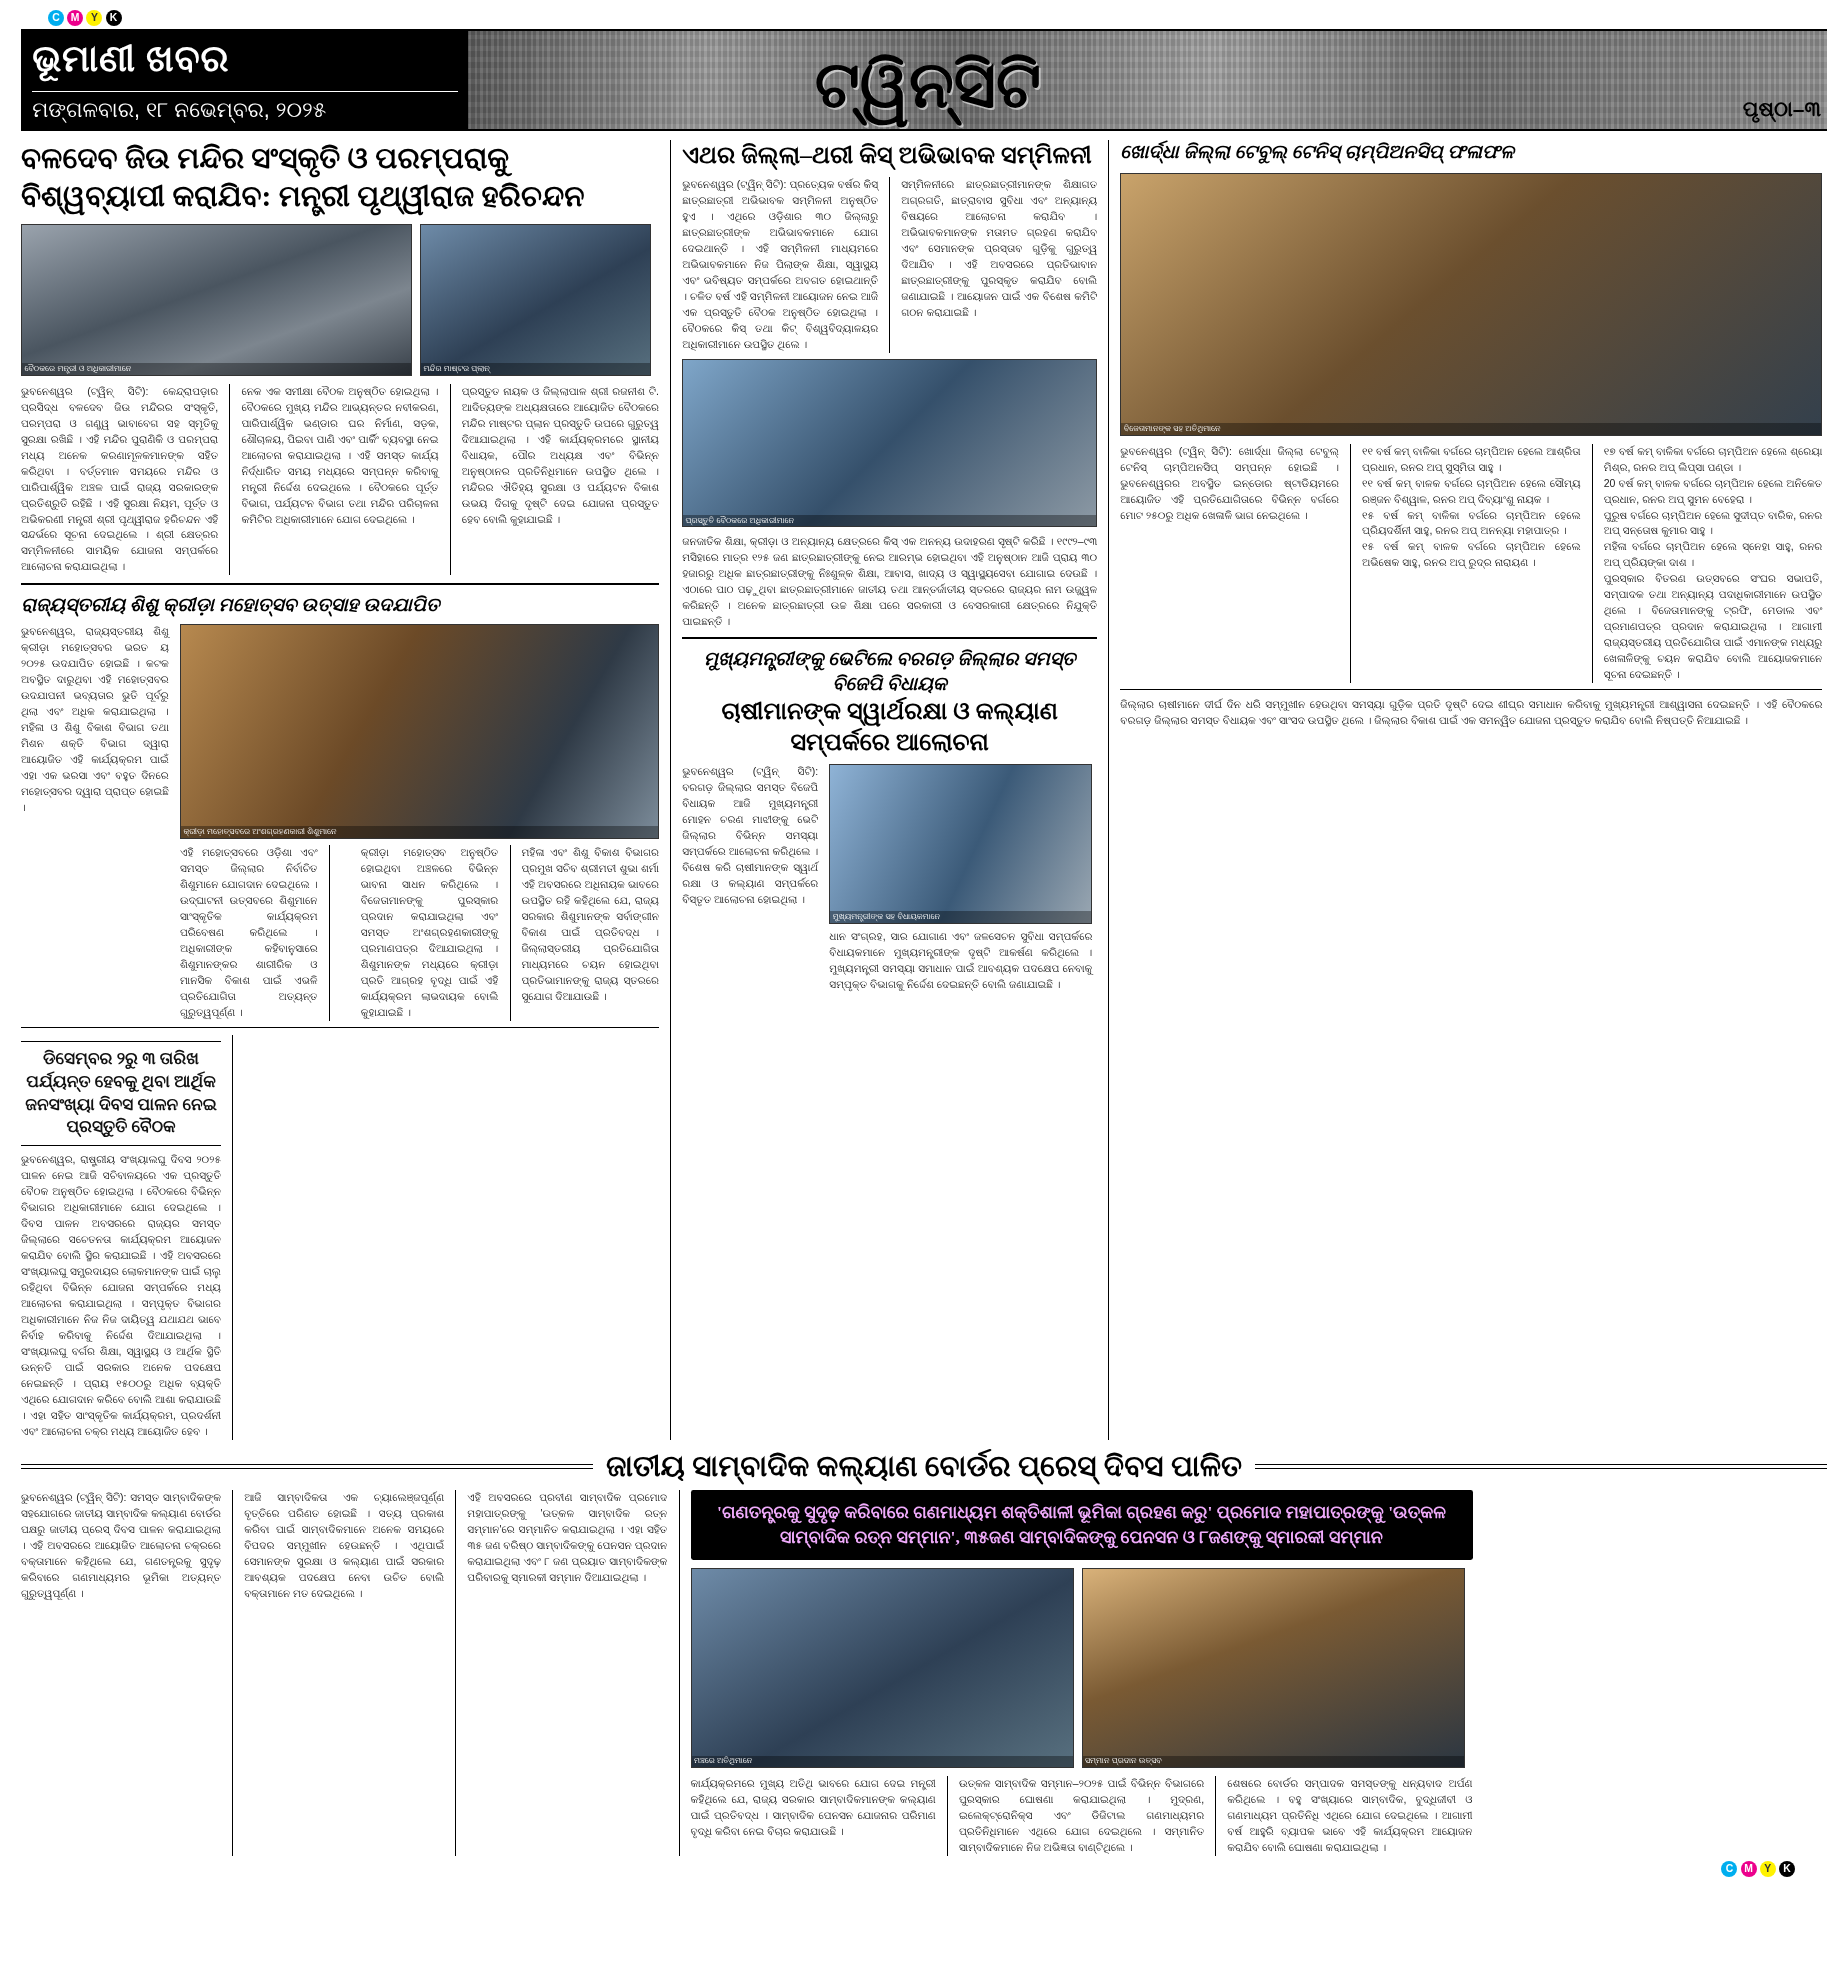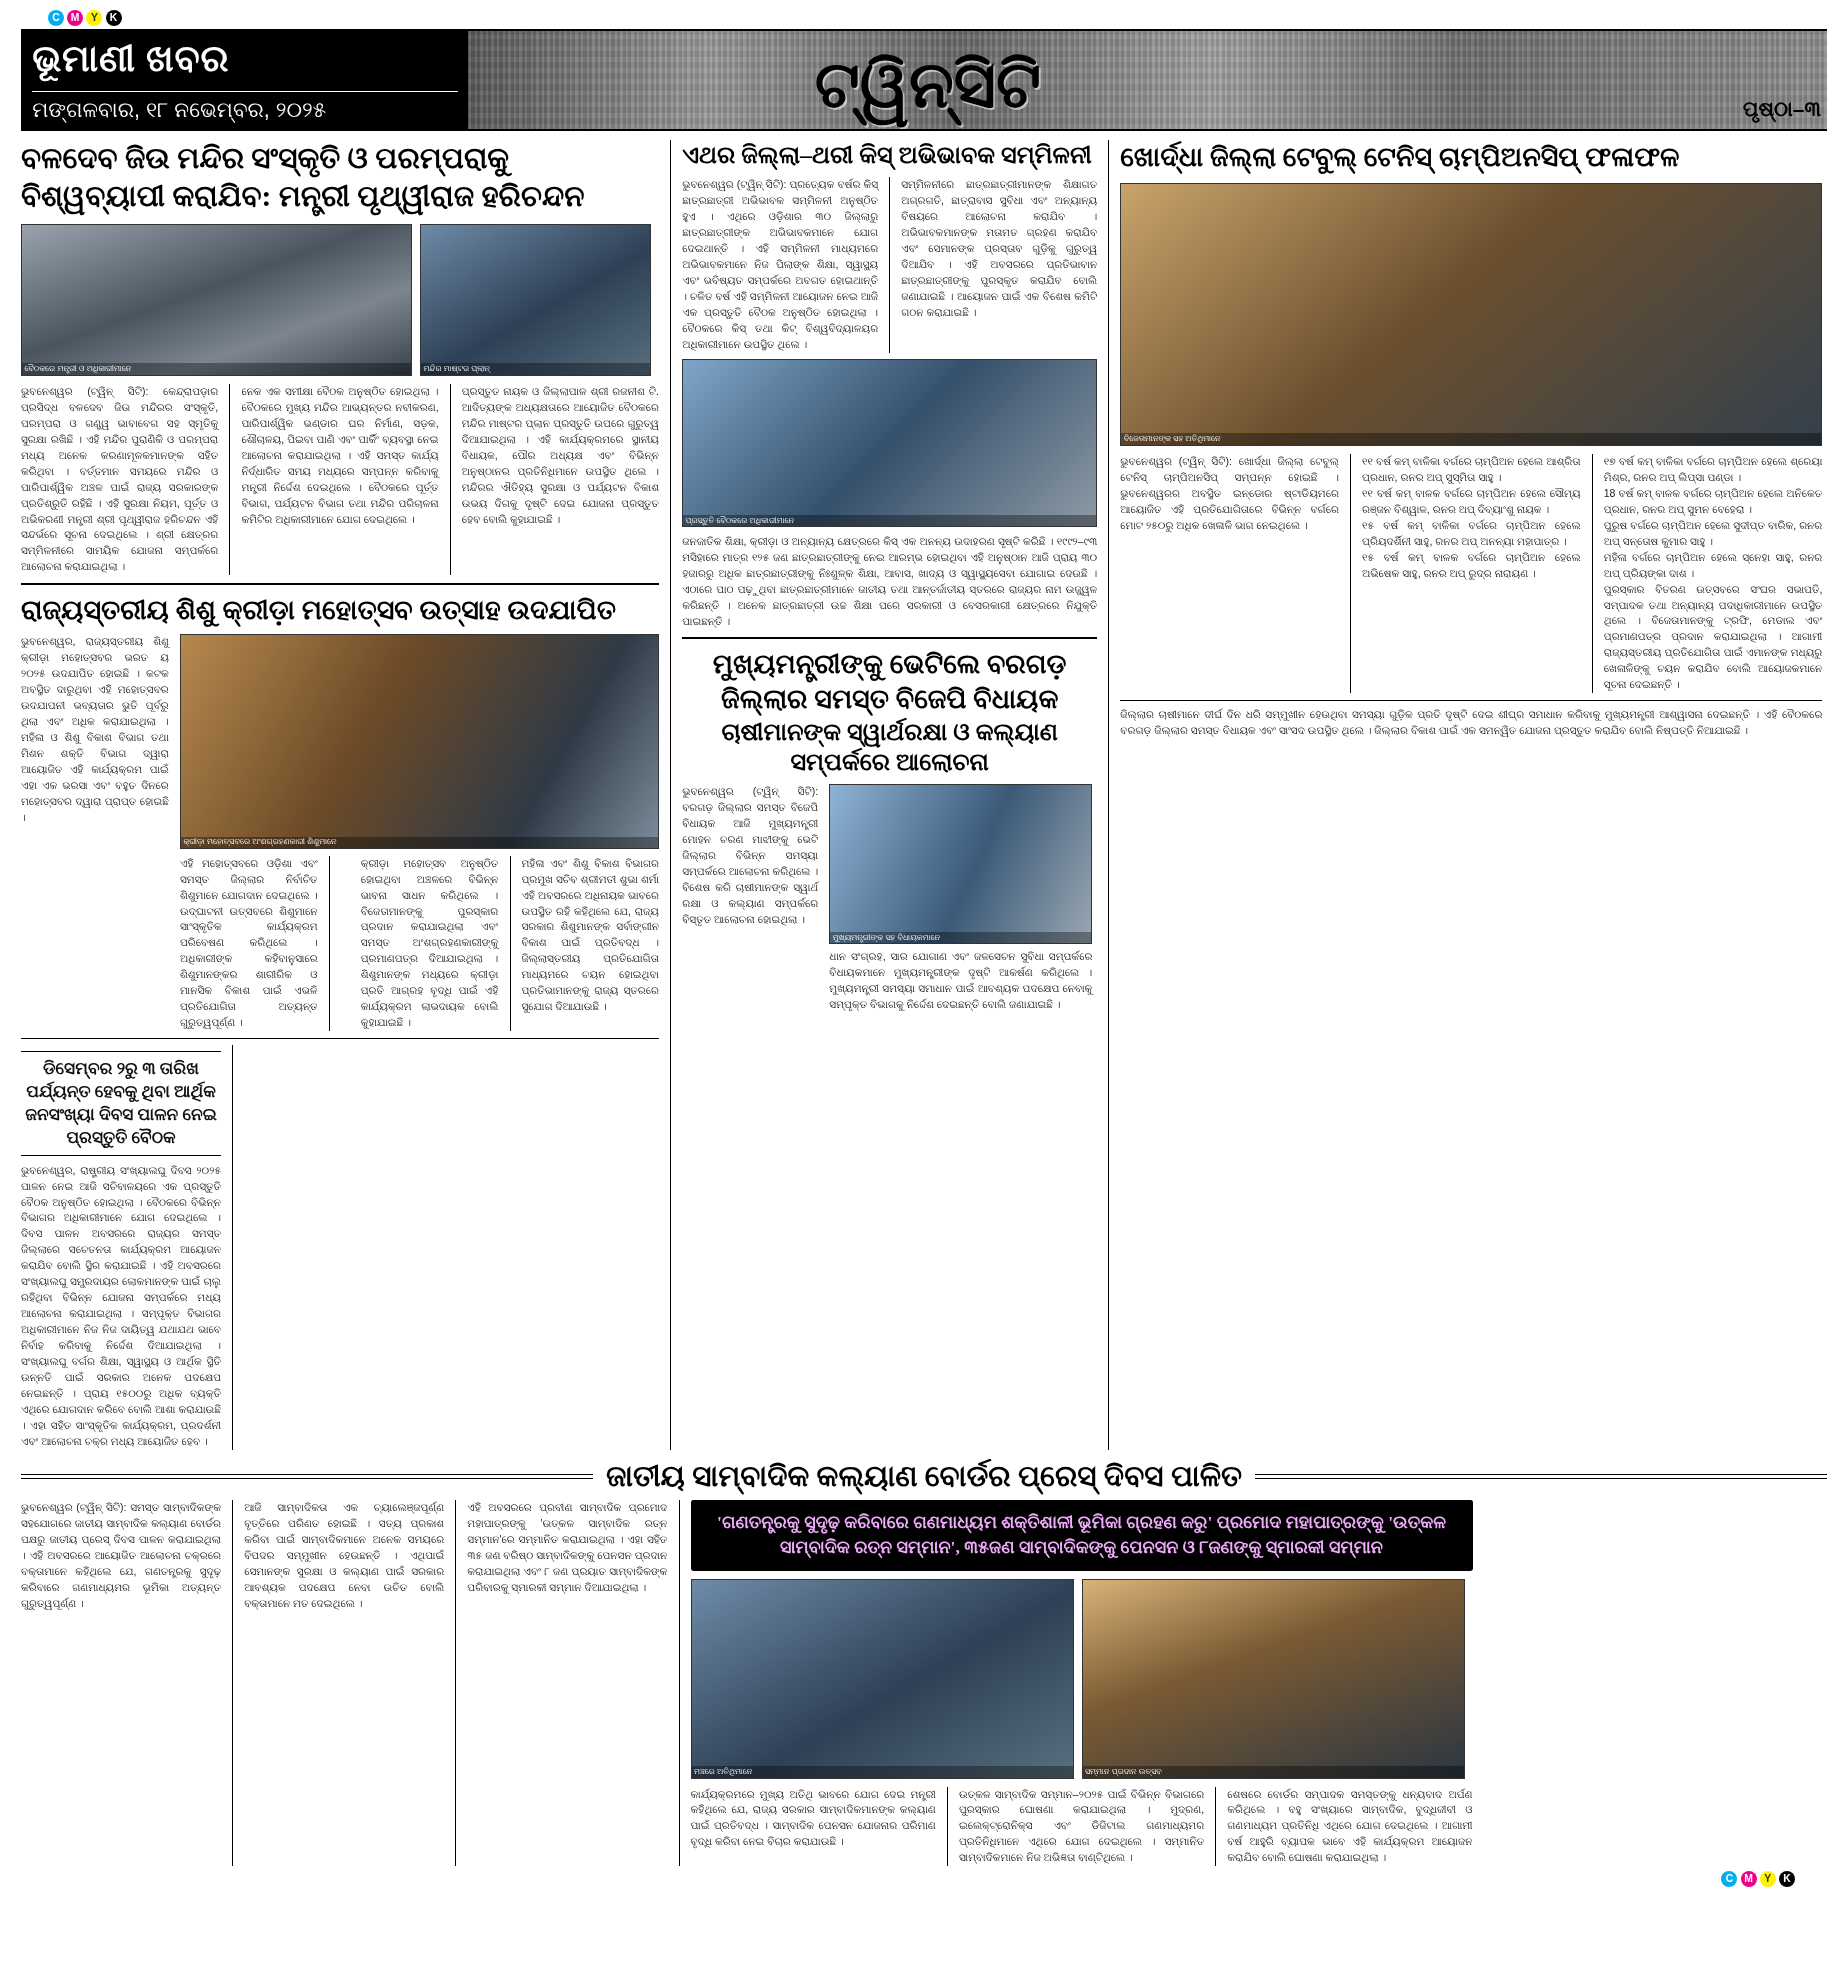--- a/index.html
+++ b/index.html
@@ -70,21 +70,21 @@
 
   
   .cols { display:flex; gap:11.2px; }
   .rule-v { width:0.8px; background:#000; align-self:stretch; }
 
   .headline {
     font-family:"Liberation Serif", serif;
     font-weight:bold; color:#000; line-height:1.28;
   }
   .h1 { font-size:29.5px; }
-  .h2 { font-size:27px; }
+  .h2 { font-size:19px;font-style:italic; }
   .h3 { font-size:24px; }
   .h-center { text-align:center; }
 
   .body-text {
     font-size:10.5px; line-height:1.52; text-align:justify; color:#1a1a1a;
     hyphens:auto; word-break:break-word;
   }
 
   .photo {
     background:#6d7176; position:relative; overflow:hidden; border:0.8px solid #333;
@@ -245,21 +245,21 @@
         <div class="rule-v"></div>
         <div style="width:219px;">
           <div class="body-text">୧୧ ବର୍ଷ କମ୍ ବାଳିକା ବର୍ଗରେ ଚାମ୍ପିଅନ ହେଲେ ଆଶ୍ରିତା ପ୍ରଧାନ, ରନର ଅପ୍ ସୁସ୍ମିତା ସାହୁ ।</div>
           <div class="body-text">୧୧ ବର୍ଷ କମ୍ ବାଳକ ବର୍ଗରେ ଚାମ୍ପିଅନ ହେଲେ ସୌମ୍ୟ ରଞ୍ଜନ ବିଶ୍ୱାଳ, ରନର ଅପ୍ ଦିବ୍ୟାଂଶୁ ନାୟକ ।</div>
           <div class="body-text">୧୫ ବର୍ଷ କମ୍ ବାଳିକା ବର୍ଗରେ ଚାମ୍ପିଅନ ହେଲେ ପ୍ରିୟଦର୍ଶିନୀ ସାହୁ, ରନର ଅପ୍ ଅନନ୍ୟା ମହାପାତ୍ର ।</div>
           <div class="body-text">୧୫ ବର୍ଷ କମ୍ ବାଳକ ବର୍ଗରେ ଚାମ୍ପିଅନ ହେଲେ ଅଭିଷେକ ସାହୁ, ରନର ଅପ୍ ରୁଦ୍ର ନାରାୟଣ ।</div>
         </div>
         <div class="rule-v"></div>
         <div style="width:219px;">
           <div class="body-text">୧୭ ବର୍ଷ କମ୍ ବାଳିକା ବର୍ଗରେ ଚାମ୍ପିଅନ ହେଲେ ଶ୍ରେୟା ମିଶ୍ର, ରନର ଅପ୍ ଲିପ୍ସା ପଣ୍ଡା ।</div>
-          <div class="body-text">18 ବର୍ଷ କମ୍ ବାଳକ ବର୍ଗରେ ଚାମ୍ପିଅନ ହେଲେ ଅନିକେତ ପ୍ରଧାନ, ରନର ଅପ୍ ସୁମନ ବେହେରା ।</div>
+          <div class="body-text">20 ବର୍ଷ କମ୍ ବାଳକ ବର୍ଗରେ ଚାମ୍ପିଅନ ହେଲେ ଅନିକେତ ପ୍ରଧାନ, ରନର ଅପ୍ ସୁମନ ବେହେରା ।</div>
           <div class="body-text">ପୁରୁଷ ବର୍ଗରେ ଚାମ୍ପିଅନ ହେଲେ ସୁଦୀପ୍ତ ବାରିକ, ରନର ଅପ୍ ସନ୍ତୋଷ କୁମାର ସାହୁ ।</div>
           <div class="body-text">ମହିଳା ବର୍ଗରେ ଚାମ୍ପିଅନ ହେଲେ ସ୍ନେହା ସାହୁ, ରନର ଅପ୍ ପ୍ରିୟଙ୍କା ଦାଶ ।</div>
           <div class="body-text">ପୁରସ୍କାର ବିତରଣ ଉତ୍ସବରେ ସଂଘର ସଭାପତି, ସମ୍ପାଦକ ତଥା ଅନ୍ୟାନ୍ୟ ପଦାଧିକାରୀମାନେ ଉପସ୍ଥିତ ଥିଲେ । ବିଜେତାମାନଙ୍କୁ ଟ୍ରଫି, ମେଡାଲ ଏବଂ ପ୍ରମାଣପତ୍ର ପ୍ରଦାନ କରାଯାଇଥିଲା । ଆଗାମୀ ରାଜ୍ୟସ୍ତରୀୟ ପ୍ରତିଯୋଗିତା ପାଇଁ ଏମାନଙ୍କ ମଧ୍ୟରୁ ଖେଳାଳିଙ୍କୁ ଚୟନ କରାଯିବ ବୋଲି ଆୟୋଜକମାନେ ସୂଚନା ଦେଇଛନ୍ତି ।</div>
         </div>
       </div>
 
       <div class="hr-thin"></div>
       <div class="body-text">ଜିଲ୍ଲାର ଚାଷୀମାନେ ଦୀର୍ଘ ଦିନ ଧରି ସମ୍ମୁଖୀନ ହେଉଥିବା ସମସ୍ୟା ଗୁଡ଼ିକ ପ୍ରତି ଦୃଷ୍ଟି ଦେଇ ଶୀଘ୍ର ସମାଧାନ କରିବାକୁ ମୁଖ୍ୟମନ୍ତ୍ରୀ ଆଶ୍ୱାସନା ଦେଇଛନ୍ତି । ଏହି ବୈଠକରେ ବରଗଡ଼ ଜିଲ୍ଲାର ସମସ୍ତ ବିଧାୟକ ଏବଂ ସାଂସଦ ଉପସ୍ଥିତ ଥିଲେ । ଜିଲ୍ଲାର ବିକାଶ ପାଇଁ ଏକ ସମନ୍ୱିତ ଯୋଜନା ପ୍ରସ୍ତୁତ କରାଯିବ ବୋଲି ନିଷ୍ପତ୍ତି ନିଆଯାଇଛି ।</div>
     </div>
   </div>

